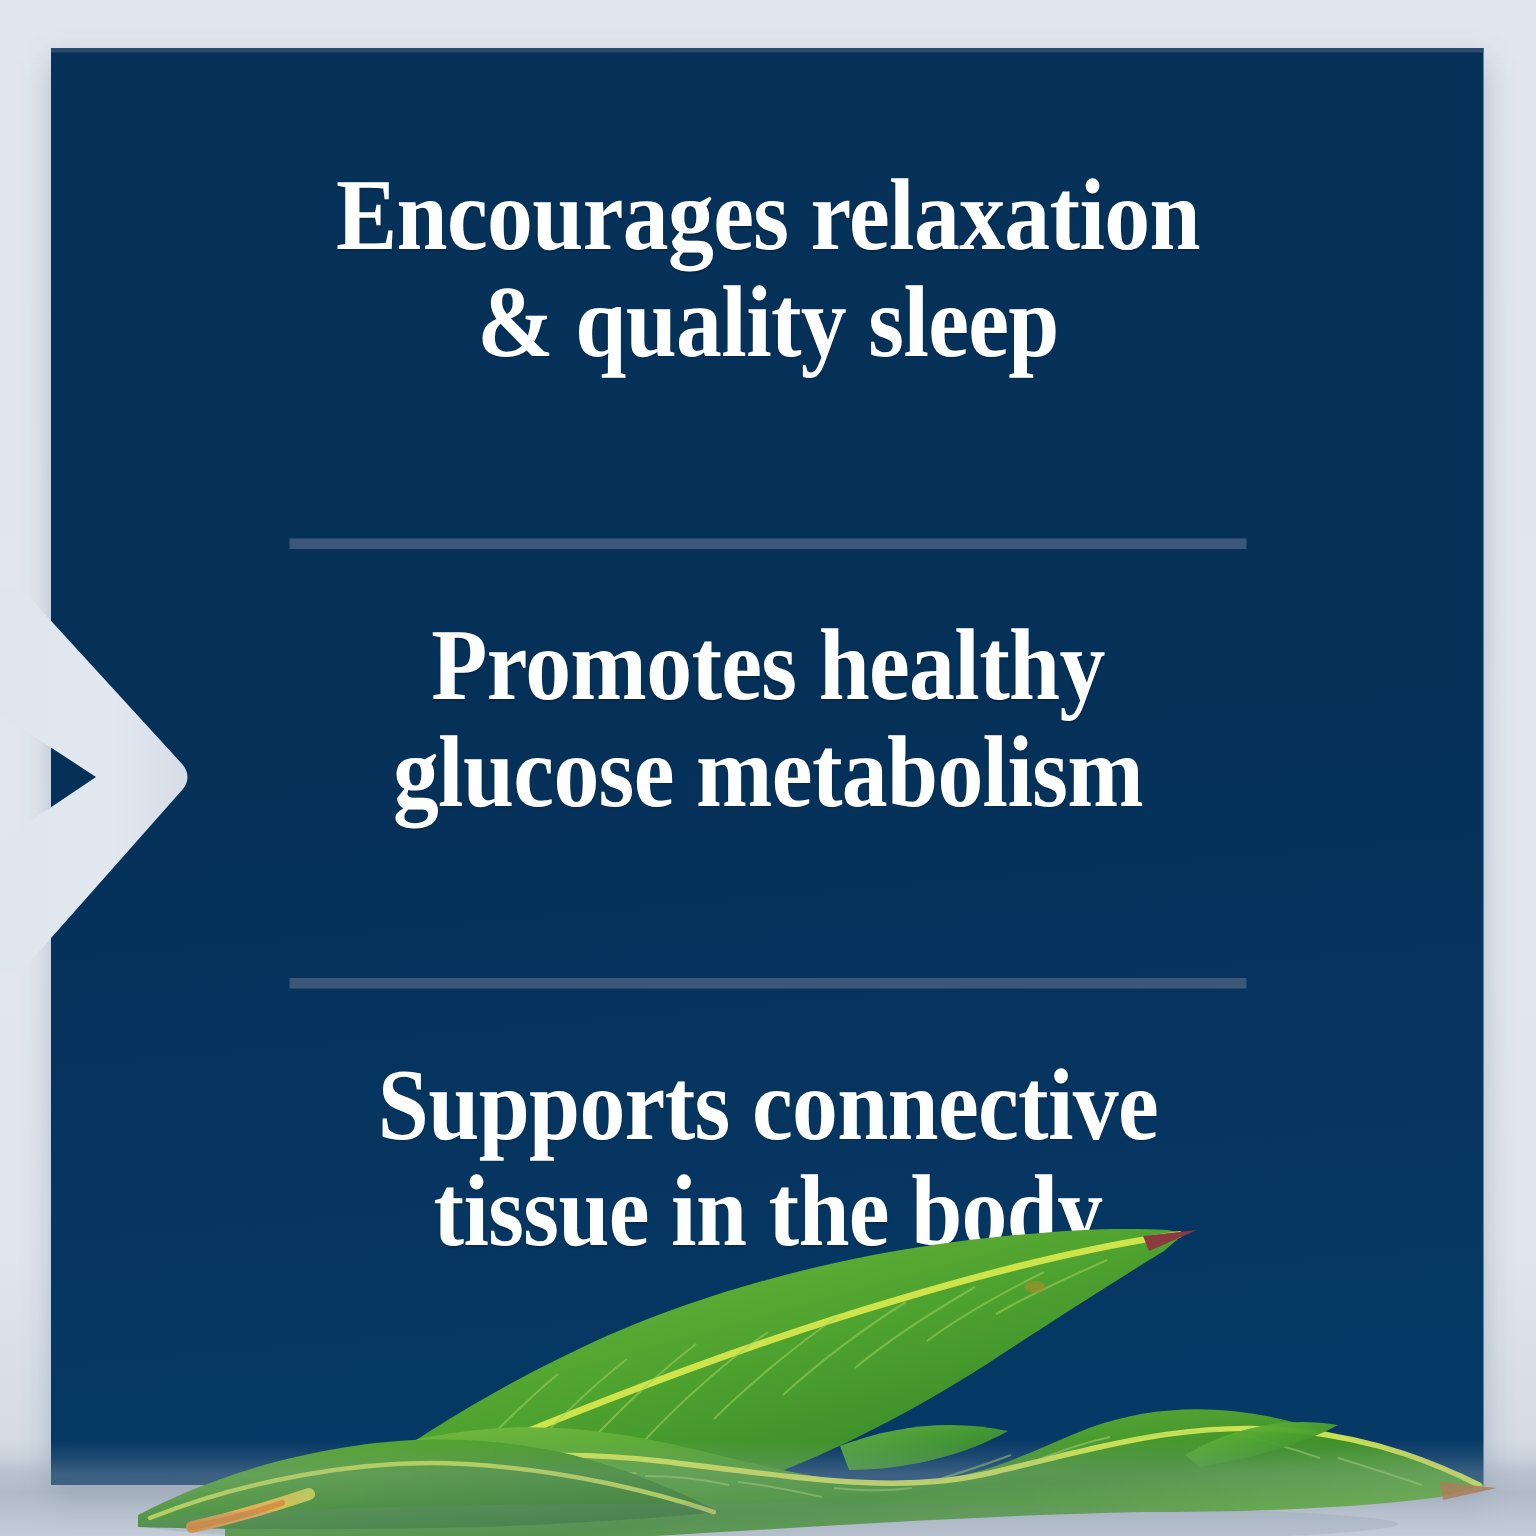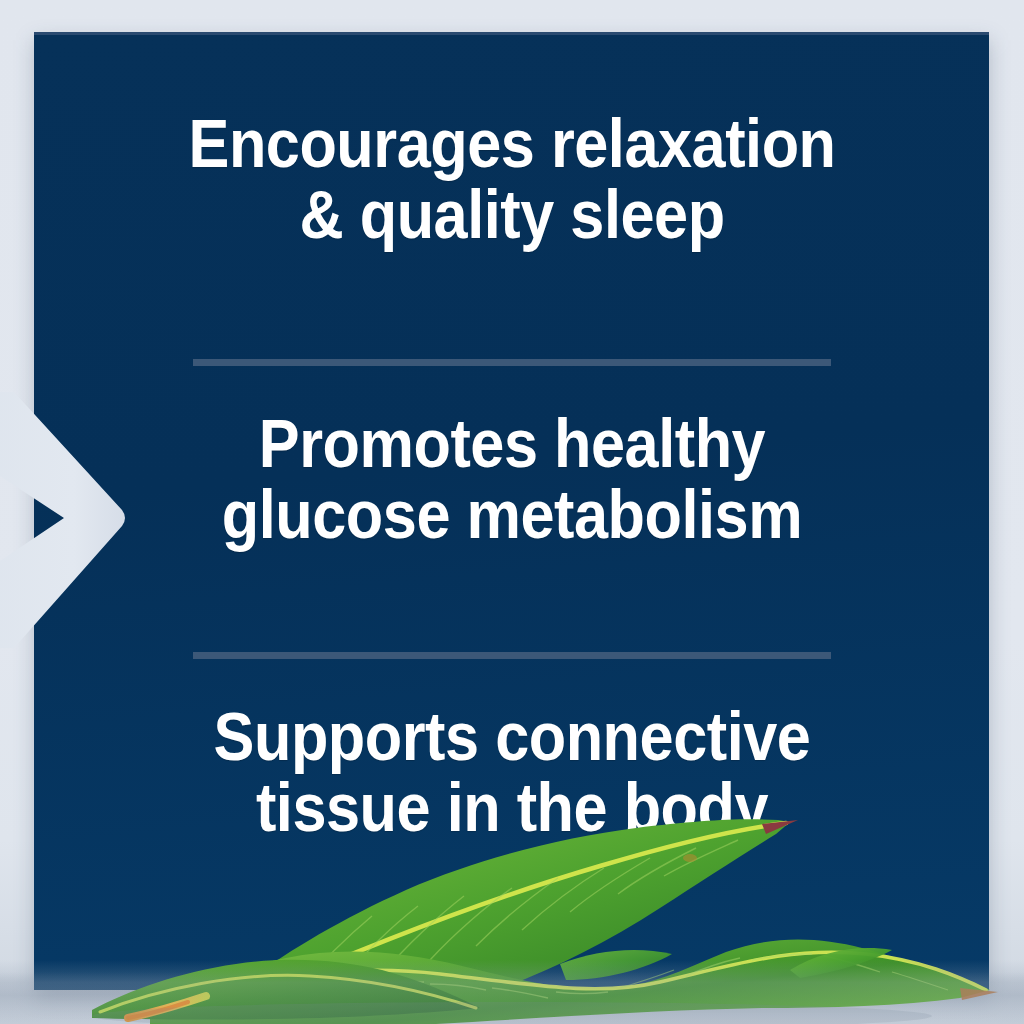--- a/index.html
+++ b/index.html
@@ -6,21 +6,21 @@
     margin: 0;
     padding: 0;
     background: #e2e7ef;
   }
   #stage {
     position: relative;
     width: 1024px;
     height: 1024px;
     overflow: hidden;
     background: #e0e6ee;
-    font-family: Liberation Sans, sans-serif;
+    font-family: Liberation Serif, serif;
   }
 
   
   .backdrop {
     position: absolute;
     inset: 0;
     background: linear-gradient(180deg, #e1e6ee 0%, #e2e7ef 62%, #dfe5ed 82%, #ced6e0 100%);
   }
 
   

